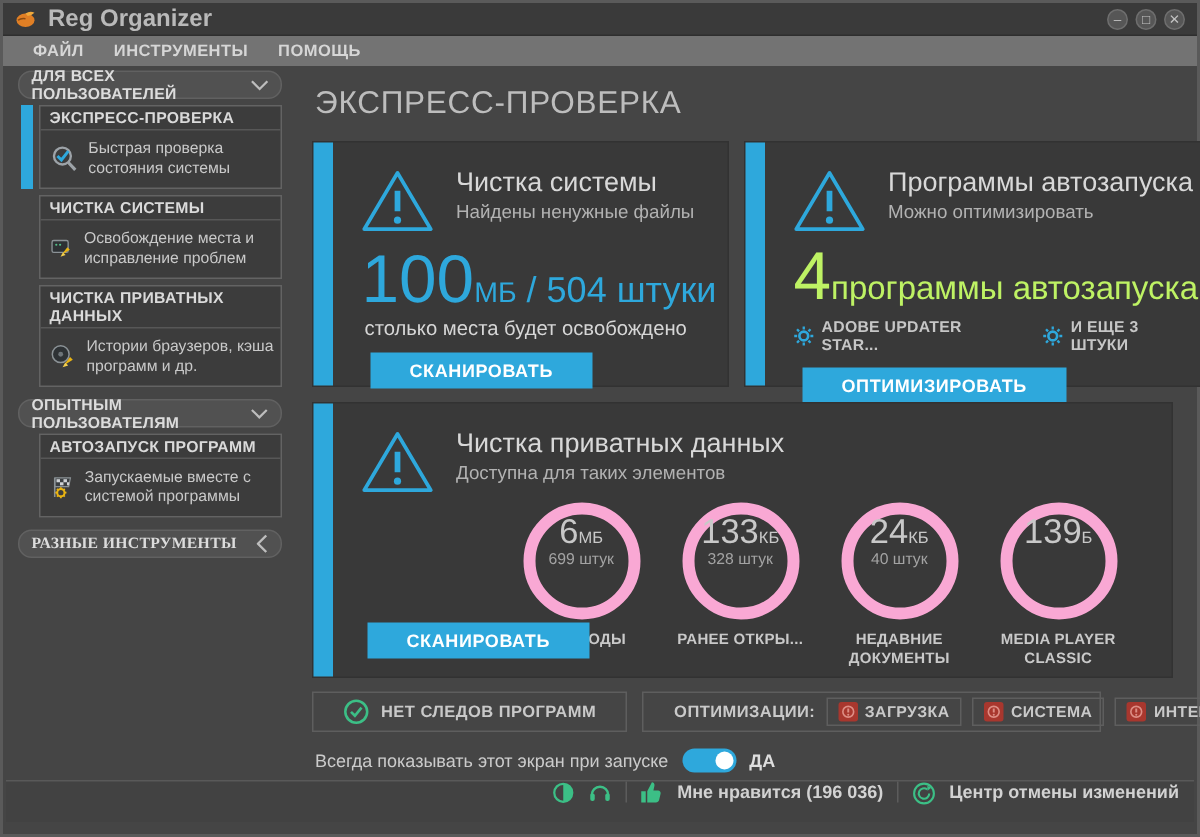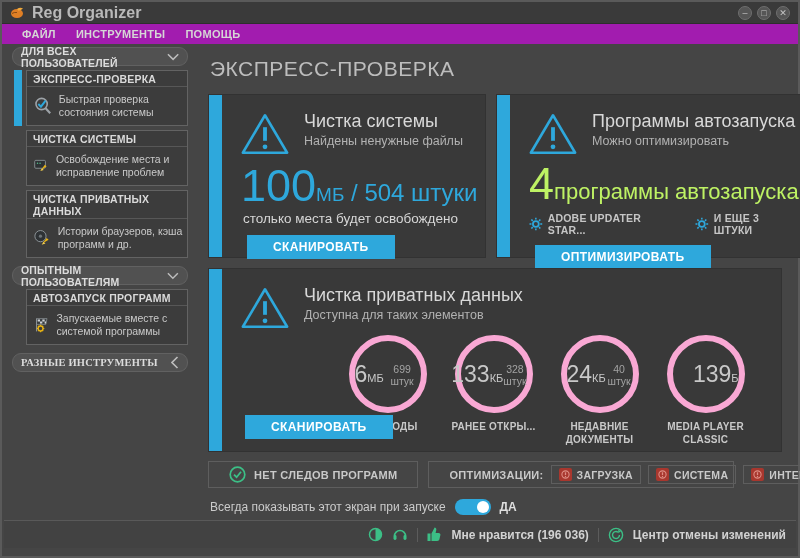--- a/index.html
+++ b/index.html
@@ -7,21 +7,21 @@
   body { font-family:"Liberation Sans", sans-serif; background:#303030; overflow:hidden; }
   .window { position:absolute; inset:0; background:#454545; border:2px solid #5a5a5a; outline:1px solid #262626; }
 
   
   .titlebar { height:22px; background:#3a3a3a; display:flex; align-items:center; padding:0 8px; gap:7px; border-bottom:1px solid #2e2e2e; }
   .titlebar .title { font-size:16px; font-weight:bold; color:#b9b9b9; }
   .winbtns { margin-left:auto; display:flex; gap:5px; }
   .winbtn { width:14px; height:14px; border-radius:50%; background:#565656; border:1px solid #6e6e6e; color:#c4c4c4; font-size:9px; line-height:12px; text-align:center; cursor:default; }
 
   
-  .menubar { height:20px; display:flex; align-items:center; gap:20px; padding-left:20px; background:#a21caf; }
+  .menubar { height:20px; display:flex; align-items:center; gap:20px; padding-left:20px; background:#737373; }
   .menubar span { font-size:11px; font-weight:bold; color:#d6d6d6; letter-spacing:.3px; }
 
   
   .content { position:absolute; top:43px; bottom:38px; left:0; right:0; display:flex; }
 
   
   .sidebar { width:190px; padding:2px 4px 0 10px; flex:none; }
   .sec-head { height:19px; background:#515151; border:1px solid #616161; border-radius:9px; display:flex; align-items:center; padding:0 8px; margin-bottom:4px; }
   .sec-head .lbl { font-size:10.5px; font-weight:bold; color:#dcdcdc; letter-spacing:.2px; }
   .sec-head svg { margin-left:auto; }
@@ -52,41 +52,41 @@
   .caption { font-size:13.5px; color:#d6d6d6; margin:3px 0 0 4px; }
   .scanbtn { display:inline-block; background:#2ea8dc; color:#fff; font-size:12px; font-weight:bold; letter-spacing:.4px; padding:5px 26px; margin:9px 0 0 8px; border:none; cursor:pointer; }
   .autoline { margin:4px 0 0 2px; color:#bef264; white-space:nowrap; }
   .autoline .big { font-size:45px; line-height:1; }
   .autoline .rest { font-size:22px; }
   .autoitems { display:flex; gap:16px; align-items:center; margin:6px 0 0 2px; }
   .autoitem { display:flex; gap:5px; align-items:center; font-size:10.5px; font-weight:bold; color:#c6c6c6; letter-spacing:.2px; }
 
   .circles { display:flex; gap:13px; margin:4px 0 0 102px; }
   .cwrap { width:93px; text-align:center; }
-  .circle { width:78px; height:78px; margin:0 auto; border:6px solid #f9a8d4; border-radius:50%; display:flex; flex-direction:row; align-items:center; justify-content:flex-end; }
+  .circle { width:78px; height:78px; margin:0 auto; border:8px solid #f9a8d4; border-radius:50%; display:flex; flex-direction:column; align-items:center; justify-content:flex-start; }
   .cv { color:#c8c8c8; line-height:1; }
   .cv .v { font-size:23px; }
   .cv .u { font-size:11px; }
   .cc { font-size:10.5px; color:#a3a3a3; margin-top:1px; }
   .clabel { font-size:10px; font-weight:bold; color:#c9c9c9; margin-top:7px; line-height:1.3; letter-spacing:.2px; }
   .priv-btn { position:absolute; left:36px; bottom:12px; margin:0; }
 
   
   .statrow { display:flex; gap:10px; margin-top:9px; }
   .statbox { border:1px solid #5e5e5e; height:27px; display:flex; align-items:center; gap:8px; padding:0 20px; font-size:11px; font-weight:bold; color:#c9c9c9; letter-spacing:.3px; }
   .optbox { width:306px; gap:7px; }
   .chip { border:1px solid #5e5e5e; height:19px; display:flex; align-items:center; gap:5px; padding:0 7px; font-size:10.5px; font-weight:bold; color:#c9c9c9; cursor:pointer; }
   .redic { width:13px; height:13px; border-radius:2px; background:#a8372e; display:flex; align-items:center; justify-content:center; }
   .togglerow { display:flex; align-items:center; gap:9px; margin:11px 0 0 2px; font-size:12px; color:#cbcbcb; }
   .toggle { width:36px; height:16px; border-radius:8px; background:#2ea8dc; position:relative; cursor:pointer; }
   .knob { position:absolute; right:2px; top:2px; width:12px; height:12px; border-radius:50%; background:#fff; }
   .togglerow .yes { font-weight:bold; color:#dedede; }
 
   
-  .statusbar { position:absolute; left:2px; right:2px; bottom:8px; height:28px; border-top:1px solid #595959; background:#424242; display:flex; align-items:center; justify-content:flex-end; gap:9px; padding-right:10px; }
+  .statusbar { position:absolute; left:2px; right:2px; bottom:8px; height:28px; border-top:1px solid #595959; background:#424242; display:flex; align-items:flex-start; justify-content:flex-end; gap:9px; padding-right:10px; }
   .statusbar .txt { font-size:12px; font-weight:bold; color:#d2d2d2; }
   .vdiv { width:1px; height:14px; background:#5c5c5c; }
   .botfill { position:absolute; left:0; right:0; bottom:0; height:8px; background:#454545; }
 </style>
 </head>
 <body>
 
 <div class="window">
 
   <div class="titlebar">

